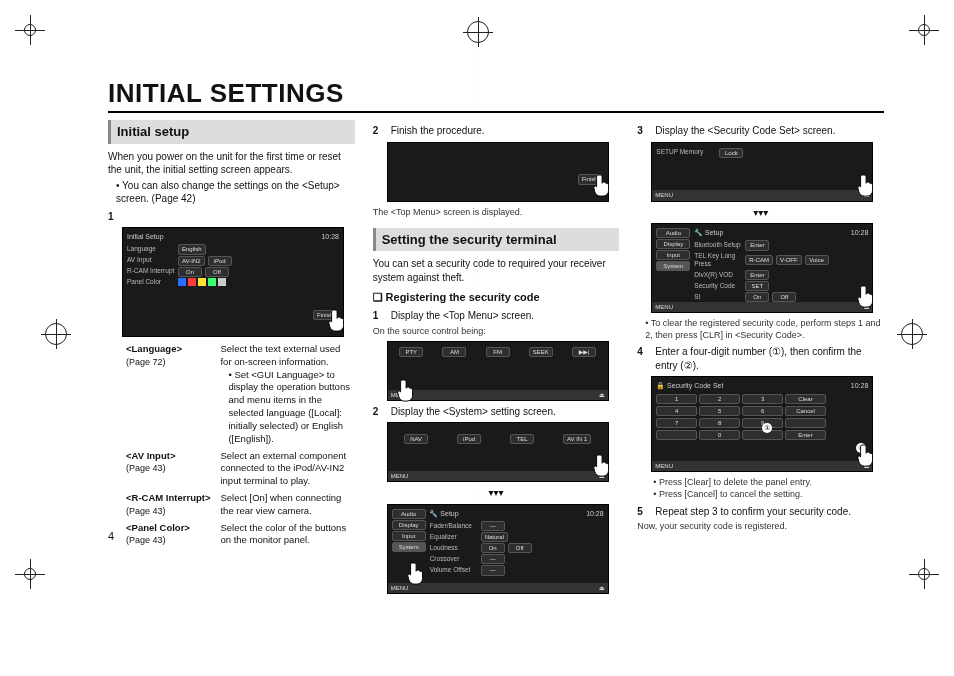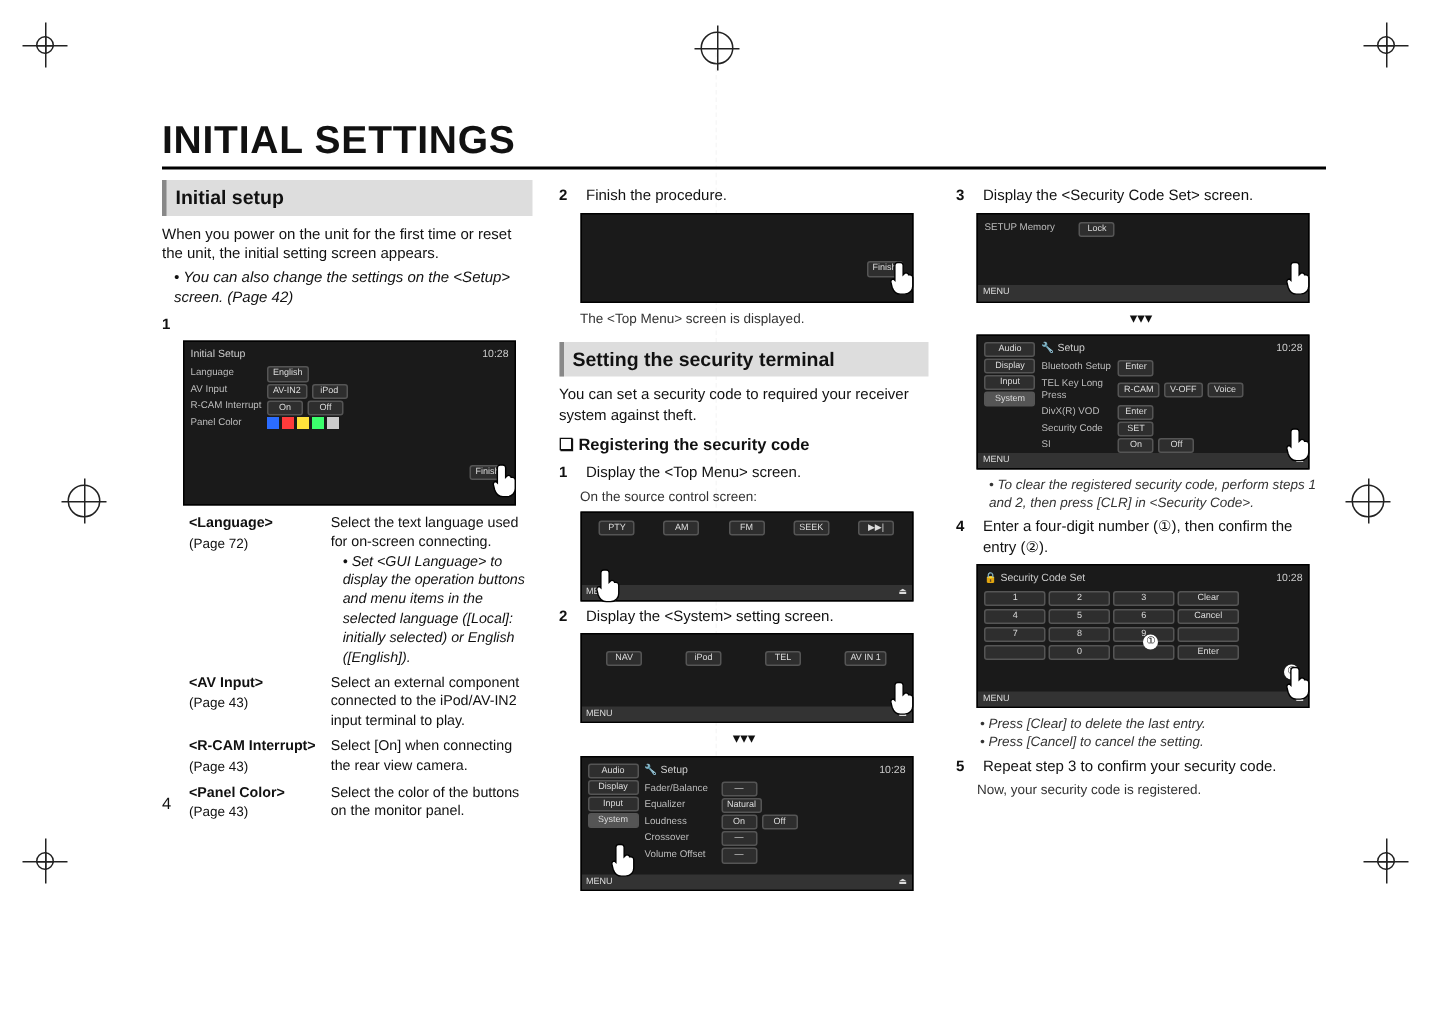--- a/index.html
+++ b/index.html
@@ -39,21 +39,21 @@
     border-bottom: 2px solid #000; width: 776px; padding-bottom: 2px;
   }
   .content-inner { margin-top: 40px; display:flex; gap:18px; width:100%; }
   h2.section {
     font-size: 13px; font-weight: 700;
     background: #ddd; padding: 3px 6px; margin-bottom: 6px;
     border-left: 3px solid #888;
   }
   h3.sub { font-size: 11px; font-weight: 700; margin: 6px 0 4px 0; }
   p { margin: 2px 0; }
-  ul.b { list-style: none; padding-left: 8px; font-style: italic; }
+  ul.b { list-style: none; padding-left: 8px; }
   ul.b > li::before { content: "• "; }
   ul.b.nested { padding-left: 16px; }
   .step { display:flex; gap:6px; margin:4px 0 2px 0;}
   .step .n { font-weight:700; min-width:12px;}
   .small { font-size: 9px; color:#333; }
 
   .screenshot {
     background:#1a1a1a; border:1px solid #000; color:#ddd;
     width: 90%; margin:4px 0 4px 14px; position:relative;
     font-size:7px; padding:4px 4px 14px 4px; min-height:60px;
@@ -68,21 +68,21 @@
   .hand{
     position:absolute; width:22px; height:26px; right:-6px; bottom:2px;
   }
   .hand svg{width:100%;height:100%;}
 
   table.defs { border-collapse: collapse; margin-left: 14px; }
   table.defs td { vertical-align: top; padding: 2px 4px; font-size: 9.5px; }
   table.defs td:first-child { font-weight:700; white-space:nowrap; padding-right:6px; }
   .pgref { font-weight:400; font-size:9px;}
 
-  .note-indent { margin-left: 14px; }
+  .note-indent { }
   .page-num { position:absolute; bottom:62px; left:108px; font-size:11px; }
 
   .fold-line { position:absolute; left:50%; top:35px; bottom:35px; width:0; border-left:1px dashed #ccc; opacity:0.15;}
 </style>
 </head>
 <body>
 
 <div class="page">
   <div class="crop-mark crop-tl">
       <div class="crop-circle"></div>
@@ -161,21 +161,21 @@
         <div style="position:absolute;right:6px;bottom:16px;" class="pill">Finish</div>
         <div class="hand"><svg viewBox="0 0 24 28">
                 <path d="M9 2c1 0 2 1 2 2v7l1-1c1-1 3 0 3 1l1 0c1 0 2 1 2 2v6c0 3-2 6-6 6h-3c-3 0-5-2-6-5l-1-4c0-1 1-2 2-2l1 1V4c0-1 1-2 2-2z" fill="#fff" stroke="#000" stroke-width="1"></path>
               </svg></div>
       </div>
 
       <table class="defs">
         <tbody>
               <tr>
                 <td><span>&lt;Language&gt;</span><br><span class="pgref">(Page 72)</span></td>
-            <td><span>Select the text language used for on-screen connecting.</span>
+            <td><span>Select the text external used for on-screen information.</span>
                 <ul class="b">
                     <li>Set &lt;GUI Language&gt; to display the operation buttons and menu items in the selected language ([Local]: initially selected) or English ([English]).</li>
                   </ul></td>
               </tr>
         <tr>
                 <td><span>&lt;AV Input&gt;</span><br><span class="pgref">(Page 43)</span></td>
             <td>Select an external component connected to the iPod/AV-IN2 input terminal to play.</td>
               </tr>
         <tr>
                 <td><span>&lt;R-CAM Interrupt&gt;</span><br><span class="pgref">(Page 43)</span></td>
@@ -203,21 +203,21 @@
       <p class="note-indent small">The &lt;Top Menu&gt; screen is displayed.</p>
 
       <h2 class="section" style="margin-top:10px">Setting the security terminal</h2>
       <p>You can set a security code to required your receiver system against theft.</p>
       <h3 class="sub">❏ Registering the security code</h3>
 
       <div class="step">
             <span class="n">1</span>
             <span>Display the &lt;Top Menu&gt; screen.</span>
           </div>
-      <p class="note-indent small">On the source control screen:</p>
+      <p class="note-indent small">On the source control being:</p>
       <div class="screenshot" style="height:44px;">
         <div class="row" style="gap:4px;justify-content:space-around;">
           <span class="pill">PTY</span>
           <span class="pill">AM</span>
           <span class="pill">FM</span>
           <span class="pill">SEEK</span>
           <span class="pill">▶▶|</span>
         </div>
         <div class="menubar">
               <span>MENU</span>
@@ -390,21 +390,21 @@
         <span style="position:absolute;right:6px;bottom:18px;background:#fff;color:#000;border-radius:50%;width:10px;height:10px;font-size:7px;text-align:center;">②</span>
         <div class="menubar">
               <span>MENU</span>
               <span>⏏</span>
             </div>
         <div class="hand"><svg viewBox="0 0 24 28">
                 <path d="M9 2c1 0 2 1 2 2v7l1-1c1-1 3 0 3 1l1 0c1 0 2 1 2 2v6c0 3-2 6-6 6h-3c-3 0-5-2-6-5l-1-4c0-1 1-2 2-2l1 1V4c0-1 1-2 2-2z" fill="#fff" stroke="#000" stroke-width="1"></path>
               </svg></div>
       </div>
       <ul class="b nested">
-        <li class="small">Press [Clear] to delete the last entry.</li>
+        <li class="small">Press [Clear] to delete the panel entry.</li>
         <li class="small">Press [Cancel] to cancel the setting.</li>
       </ul>
 
       <div class="step">
             <span class="n">5</span>
             <span>Repeat step 3 to confirm your security code.</span>
           </div>
       <p class="note-indent small">Now, your security code is registered.</p>
     </div>
 

